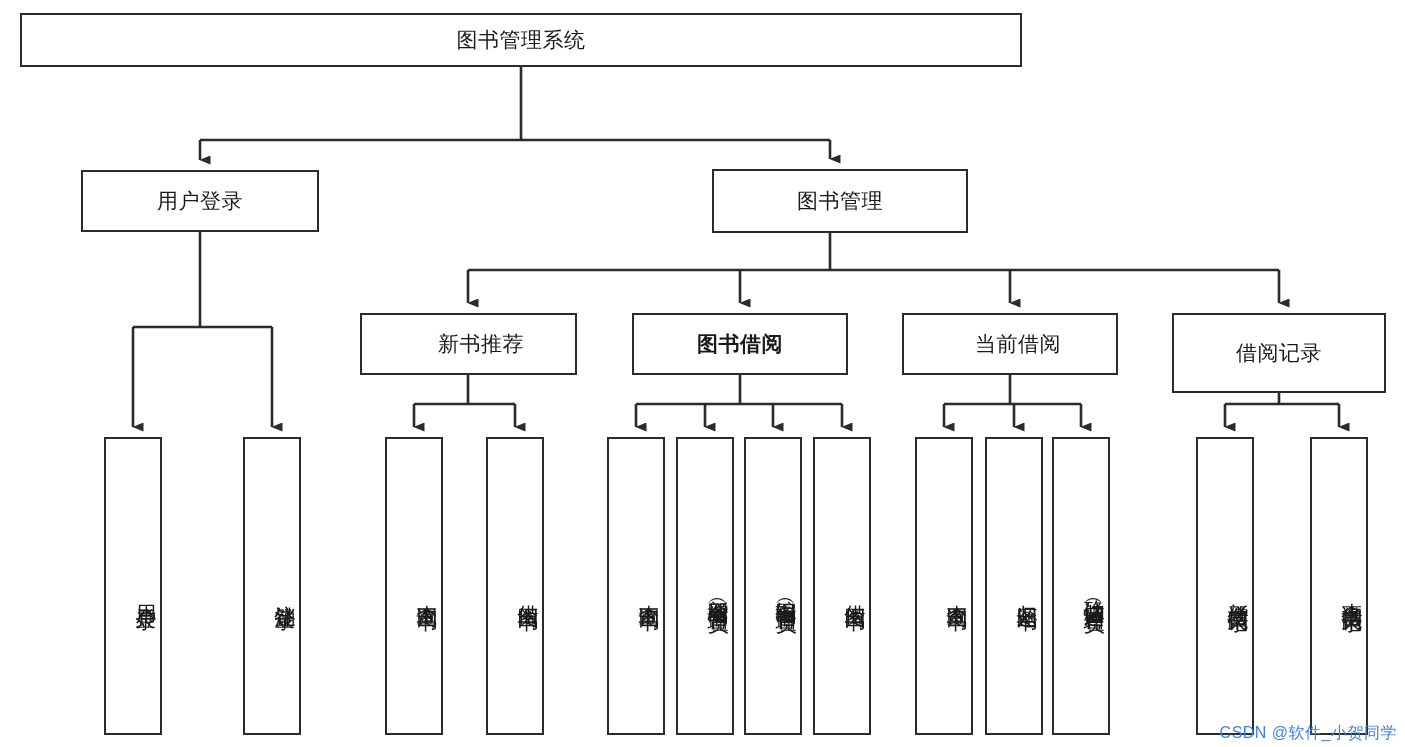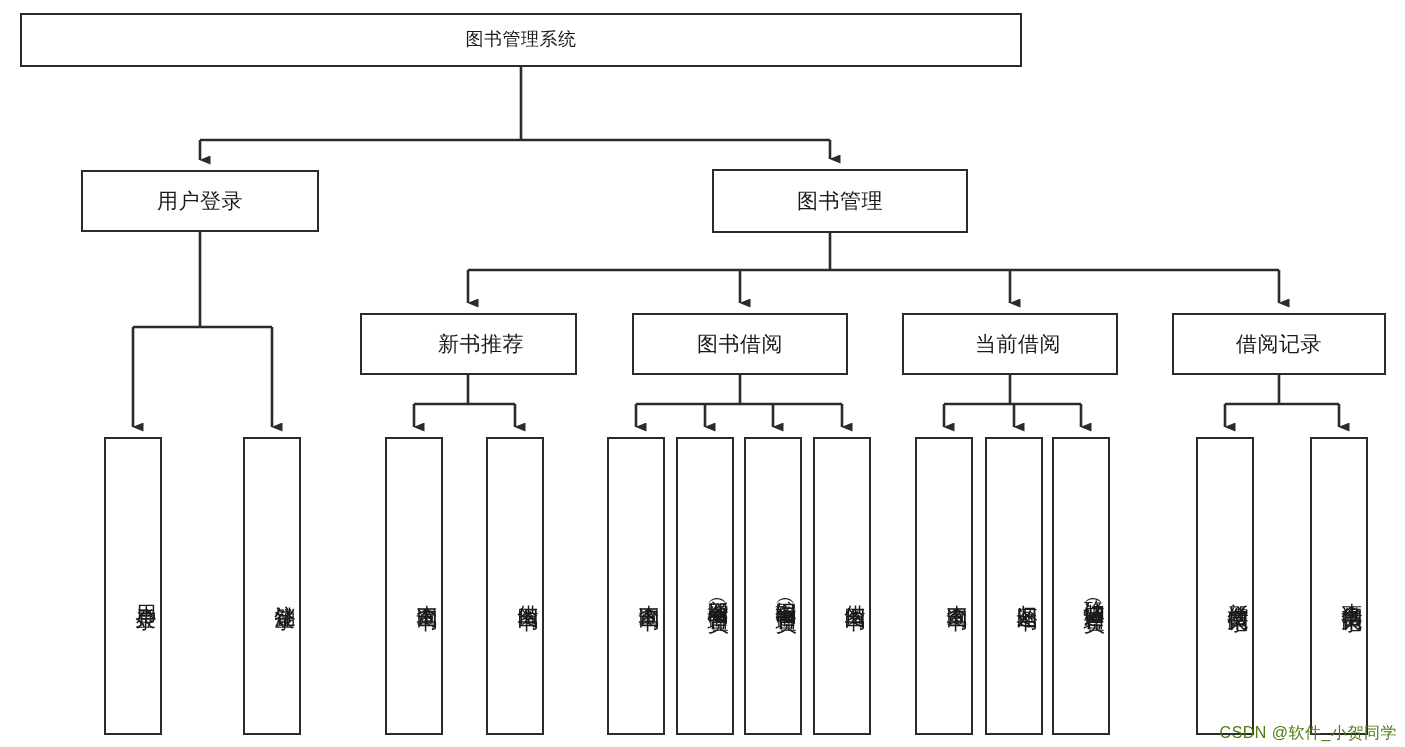--- a/index.html
+++ b/index.html
@@ -36,39 +36,39 @@
     justify-content: center;
     color: #1a1a1a;
     letter-spacing: 0.5px;
   }
   .node-h {
     font-size: 21px;
     line-height: 1.1;
     white-space: nowrap;
   }
   .node-root {
-    font-size: 18px;
+    font-size: 21px;
   }
   .node-v {
     writing-mode: vertical-rl;
     text-orientation: upright;
     font-size: 21px;
     line-height: 1.32;
     align-items: flex-start;
     justify-content: center;
     padding-top: 12px;
     letter-spacing: 2px;
     text-align: left;
   }
   .watermark {
     position: absolute;
     right: 8px;
     bottom: 3px;
     font-size: 16px;
-    color: #4d7c0f;
+    color: #3b82f6;
     white-space: nowrap;
     letter-spacing: 0.5px;
   }
 </style>
 </head>
 <body>
 
 <div id="canvas">
 
   <svg id="edge-layer" width="1405" height="747" viewBox="0 0 1405 747">
@@ -120,23 +120,23 @@
       <path d="M1339,404 L1339,427" marker-end="url(#arrowhead)"></path>
     </g>
   </svg>
 
   <div class="node node-h node-root" style="left: 20px; top: 13px; width: 1002px; height: 54px;">图书管理系统</div>
 
   <div class="node node-h" style="left: 81px; top: 170px; width: 238px; height: 62px;">用户登录</div>
   <div class="node node-h" style="left: 712px; top: 169px; width: 256px; height: 64px;">图书管理</div>
 
   <div class="node node-h" style="left: 360px; top: 313px; width: 217px; height: 62px; padding-left: 25px;">新书推荐</div>
-  <div class="node node-h" style="left: 632px; top: 313px; width: 216px; height: 62px;">图书借阅</div>
+  <div class="node node-h" style="left: 632px; top: 313px; width: 216px; height: 62px; font-weight: bold;">图书借阅</div>
   <div class="node node-h" style="left: 902px; top: 313px; width: 216px; height: 62px; padding-left: 16px;">当前借阅</div>
-  <div class="node node-h" style="left: 1172px; top: 313px; width: 214px; height: 62px;">借阅记录</div>
+  <div class="node node-h" style="left: 1172px; top: 313px; width: 214px; height: 80px;">借阅记录</div>
 
   <div class="node node-v" style="left: 104px; top: 437px; width: 58px; height: 298px;">用户登录</div>
   <div class="node node-v" style="left: 243px; top: 437px; width: 58px; height: 298px;">注销登录</div>
   <div class="node node-v" style="left: 385px; top: 437px; width: 58px; height: 298px;">查询图书</div>
   <div class="node node-v" style="left: 486px; top: 437px; width: 58px; height: 298px;">借阅图书</div>
   <div class="node node-v" style="left: 607px; top: 437px; width: 58px; height: 298px;">查询图书</div>
   <div class="node node-v" style="left: 676px; top: 437px; width: 58px; height: 298px;">新增图书（管理员）</div>
   <div class="node node-v" style="left: 744px; top: 437px; width: 58px; height: 298px;">编辑图书（管理员）</div>
   <div class="node node-v" style="left: 813px; top: 437px; width: 58px; height: 298px;">借阅图书</div>
   <div class="node node-v" style="left: 915px; top: 437px; width: 58px; height: 298px;">查询图书</div>

